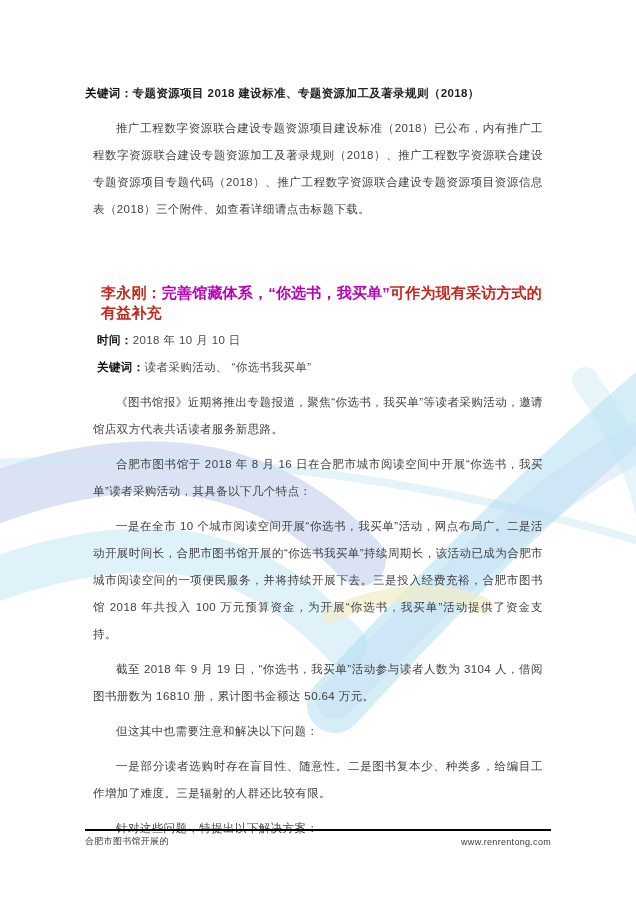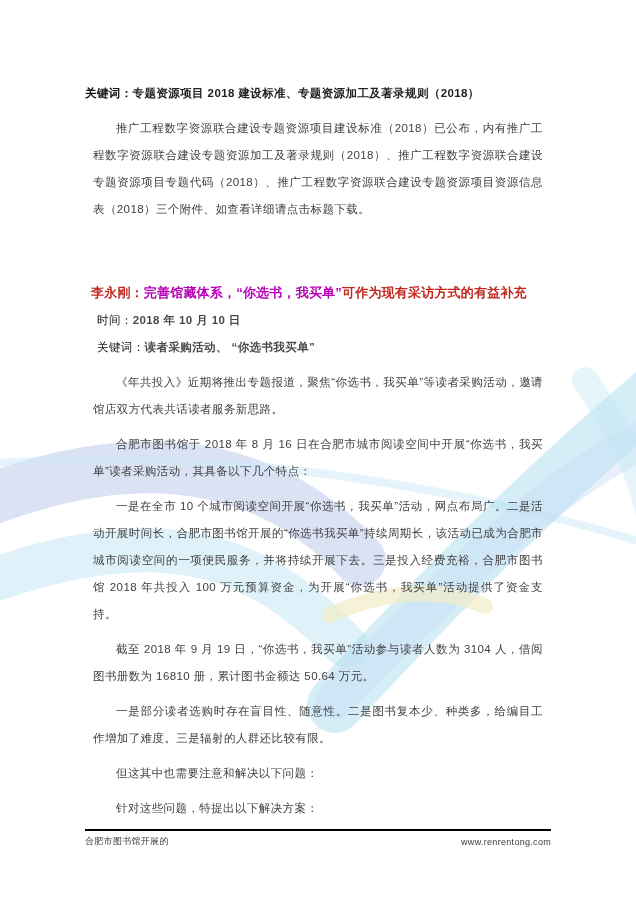--- a/index.html
+++ b/index.html
@@ -19,28 +19,28 @@
     color:#3d3d3d;
     font-size:11.5px;
     line-height:27px;
     letter-spacing:0.4px;
   }
   .kw-line{margin:0;padding:0;color:#1b1b1b;}
   .kw-label{font-weight:bold;color:#111;}
   .kw-text{font-weight:bold;color:#222;}
   p.body{margin:8px;padding:0;text-indent:2em;text-align:justify;color:#414141;}
   h2.article-title{
-    margin:60px 0 4px 6px;padding:0;
-    font-size:13px;line-height:20px;font-weight:bold;letter-spacing:0.2px;
+    margin:60px 0 4px 16px;padding:0;
+    font-size:15px;line-height:20px;font-weight:bold;letter-spacing:0.2px;
   }
   .t-red{color:#c2281e;}
   .t-magenta{color:#b800b8;}
   p.meta{margin:0;padding:0;color:#4a4a4a;}
-  .meta-label{font-weight:normal;color:#111;padding-left:12px;}
-  .meta-value{color:#4a4a4a;font-weight:bold;}
+  .meta-label{font-weight:bold;color:#111;padding-left:12px;}
+  .meta-value{color:#4a4a4a;}
   .footer{position:absolute;left:85px;top:829px;width:466px;z-index:1;}
   .footer-rule{border-top:2px solid #000;height:0;}
   .footer-row{
     display:flex;justify-content:space-between;align-items:center;
     font-size:9px;color:#3a3a3a;margin-top:4px;letter-spacing:0.3px;
   }
   .footer-center{position:absolute;left:0;right:0;text-align:center;}
   .footer-row{position:relative;}
   .footer-left,.footer-right{position:relative;z-index:1;background:transparent;}
 </style>
@@ -66,26 +66,26 @@
     <p class="kw-line"><span class="kw-label">关键词：</span><span class="kw-text">专题资源项目 2018 建设标准、专题资源加工及著录规则（2018）</span></p>
 
     <p class="body">推广工程数字资源联合建设专题资源项目建设标准（2018）已公布，内有推广工程数字资源联合建设专题资源加工及著录规则（2018）、推广工程数字资源联合建设专题资源项目专题代码（2018）、推广工程数字资源联合建设专题资源项目资源信息表（2018）三个附件、如查看详细请点击标题下载。</p>
 
     <h2 class="article-title"><span class="t-red">李永刚：</span><span class="t-magenta">完善馆藏体系，“你选书，我买单”</span><span class="t-red">可作为现有采访方式的有益补充</span></h2>
 
     <p class="meta"><span class="meta-label">时间：</span><span class="meta-value">2018 年 10 月 10 日</span></p>
 
     <p class="meta"><span class="meta-label">关键词：</span><span class="meta-value">读者采购活动、 “你选书我买单”</span></p>
 
-    <p class="body">《年共投入》近期将推出专题报道，聚焦“你选书，我买单”等读者采购活动，邀请馆店双方代表共话读者服务新思路。</p>
+    <p class="body">《图书馆报》近期将推出专题报道，聚焦“你选书，我买单”等读者采购活动，邀请馆店双方代表共话读者服务新思路。</p>
     <p class="body">合肥市图书馆于 2018 年 8 月 16 日在合肥市城市阅读空间中开展“你选书，我买单”读者采购活动，其具备以下几个特点：</p>
     <p class="body">一是在全市 10 个城市阅读空间开展“你选书，我买单”活动，网点布局广。二是活动开展时间长，合肥市图书馆开展的“你选书我买单”持续周期长，该活动已成为合肥市城市阅读空间的一项便民服务，并将持续开展下去。三是投入经费充裕，合肥市图书馆 2018 年共投入 100 万元预算资金，为开展“你选书，我买单”活动提供了资金支持。</p>
     <p class="body">截至 2018 年 9 月 19 日，“你选书，我买单”活动参与读者人数为 3104 人，借阅图书册数为 16810 册，累计图书金额达 50.64 万元。</p>
+    <p class="body">但这其中也需要注意和解决以下问题：</p>
     <p class="body">一是部分读者选购时存在盲目性、随意性。二是图书复本少、种类多，给编目工作增加了难度。三是辐射的人群还比较有限。</p>
-    <p class="body">但这其中也需要注意和解决以下问题：</p>
     <p class="body">针对这些问题，特提出以下解决方案：</p>
 
   </div>
 
   <div class="footer">
     <div class="footer-rule"></div>
     <div class="footer-row">
       <span class="footer-left">合肥市图书馆开展的</span>
       <span class="footer-right">www.renrentong.com</span>
     </div>

